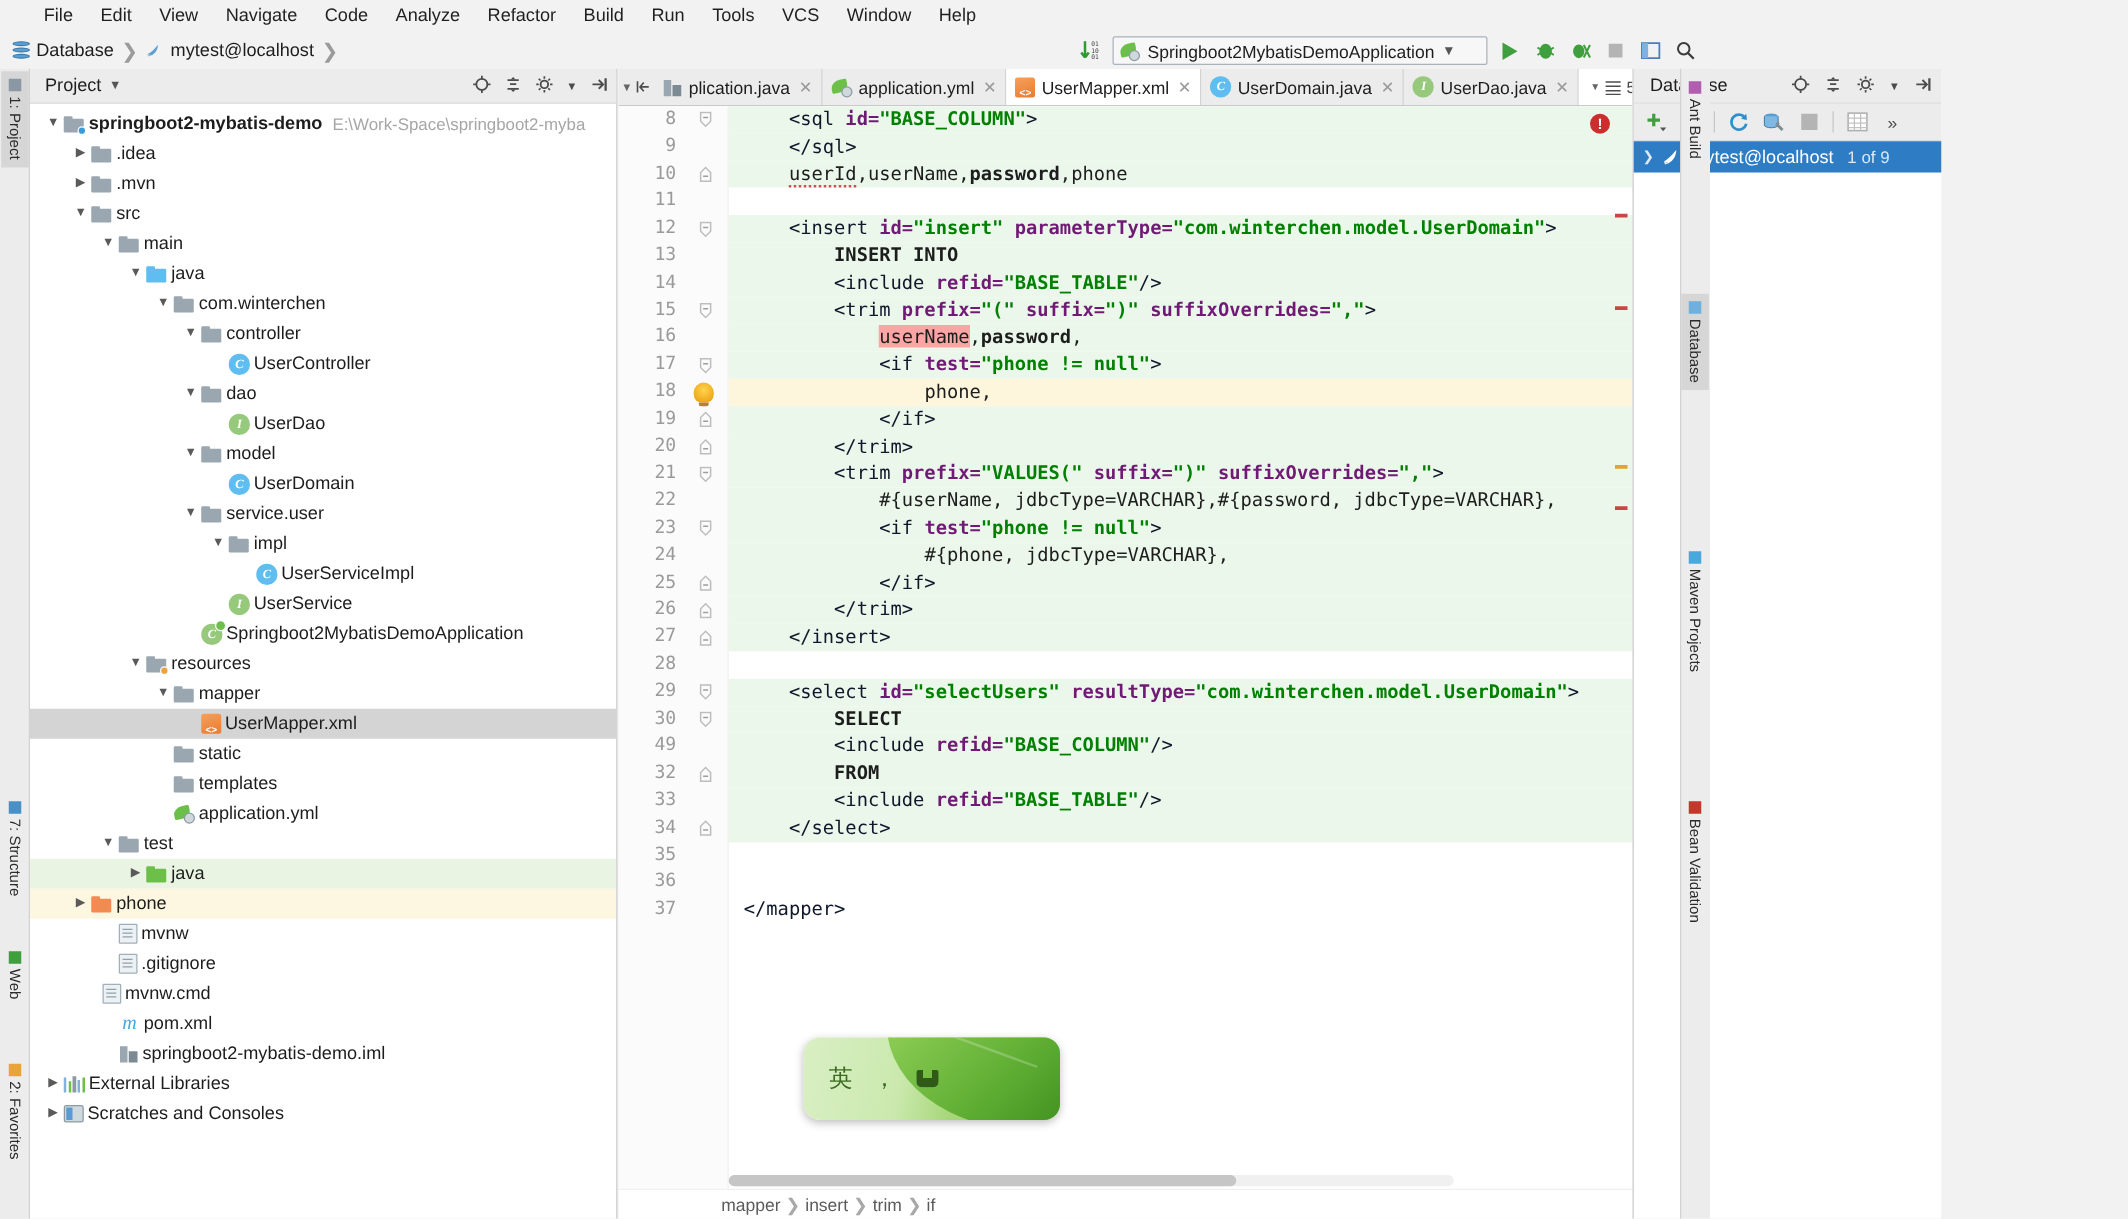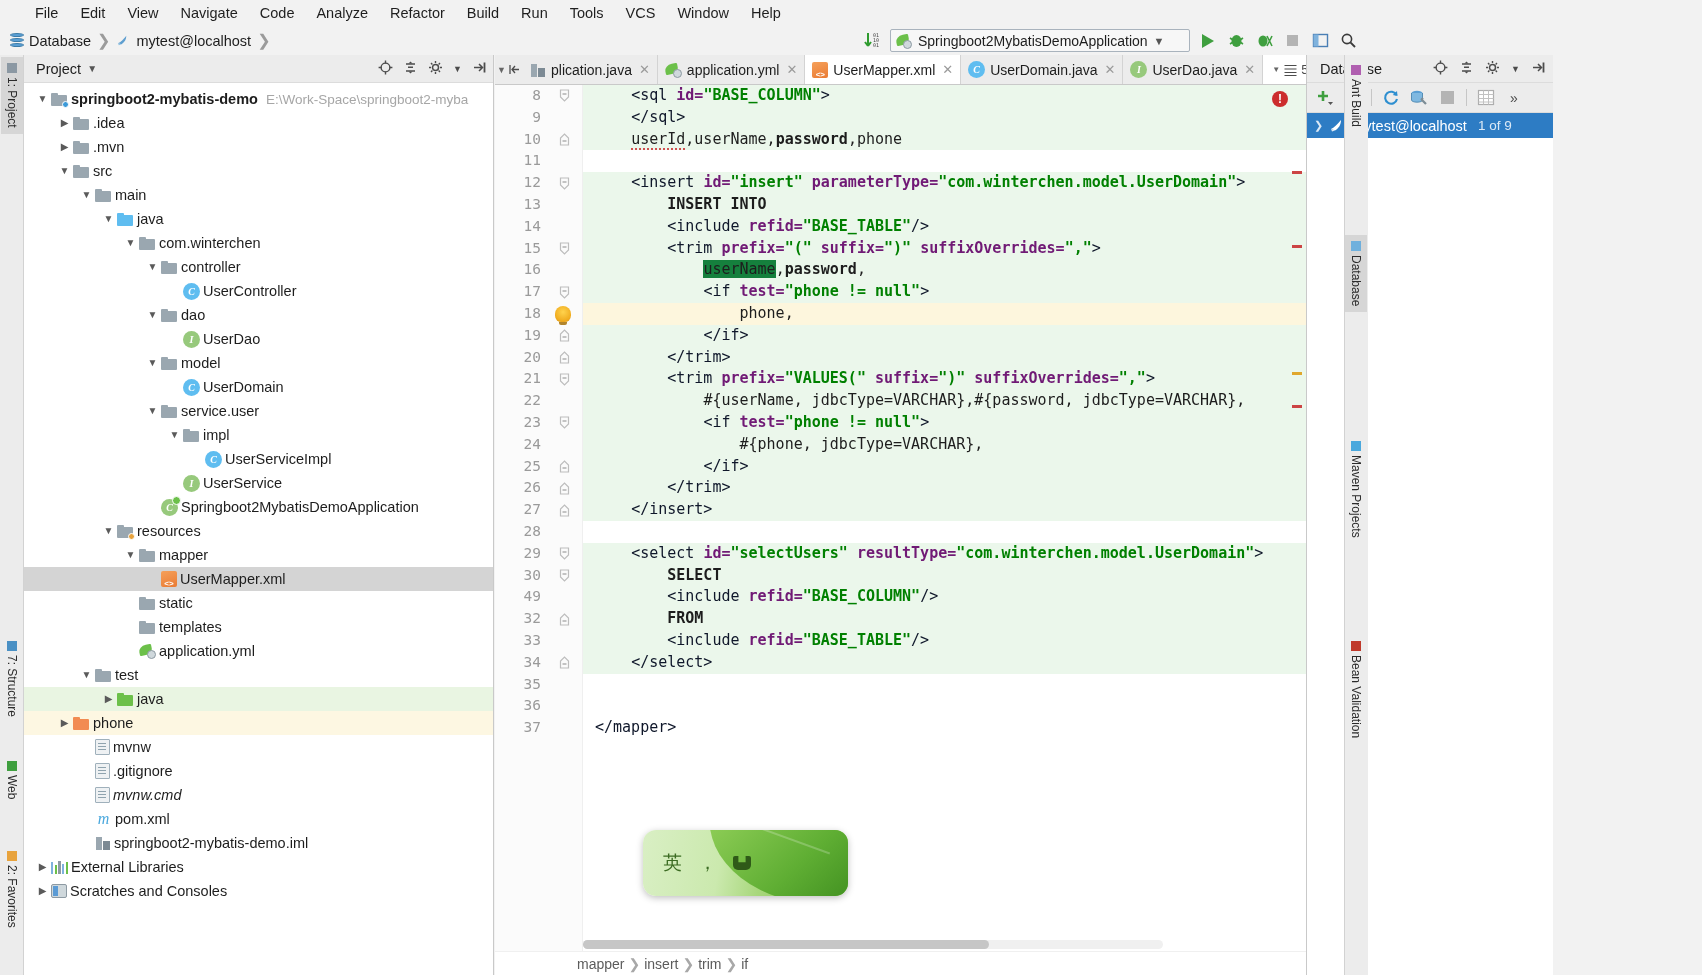--- a/index.html
+++ b/index.html
@@ -211,21 +211,21 @@
     height: 21.8px; line-height: 21.8px; white-space: pre;
     font-family: "DejaVu Sans Mono", monospace; font-size: 15px; padding-left: 12px;
   }
   .cline.hl { background: #ebf7eb; }
   .cline.cur { background: #fdf6dd; }
   .tag { color: #0f172a; font-weight: normal; }
   .attr { color: #701a75; font-weight: bold; }
   .valb { color: #008000; font-weight: bold; }
   .txt { color: #1d1d1d; }
   .kw { color: #1d1d1d; font-weight: bold; }
-  .occ { background: #15803d; }
+  .occ { background: #fca5a5; }
   .squig { border-bottom: 2px dotted #d05050; }
 
   .err-badge {
     position: absolute; right: 18px; top: 6px; width: 16px; height: 16px; border-radius: 50%;
     background: #cc2d2d; color: #fff; font-size: 12px; font-weight: bold;
     display: flex; align-items: center; justify-content: center; line-height: 1;
   }
   .marker-strip { position: absolute; right: 4px; top: 0; width: 11px; height: 890px; }
   .mk { position: absolute; right: 0; width: 10px; height: 3px; }
 
@@ -647,21 +647,21 @@
         <div class="trow" style="padding-left: 54px;">
           <span class="twist"></span>
           <span class="file-ico"></span>
           <span class="tlabel">mvnw</span>
         </div>
         <div class="trow" style="padding-left: 54px;">
           <span class="twist"></span>
           <span class="file-ico"></span>
           <span class="tlabel">.gitignore</span>
         </div>
-        <div class="trow" style="padding-left: 54px; font-style: italic;">
+        <div class="trow" style="padding-left: 41px;">
           <span class="twist"></span>
           <span class="file-ico"></span>
           <span class="tlabel">mvnw.cmd</span>
         </div>
         <div class="trow" style="padding-left: 54px;">
           <span class="twist"></span>
           <span class="m-ico">m</span>
           <span class="tlabel">pom.xml</span>
         </div>
         <div class="trow" style="padding-left: 54px;">

